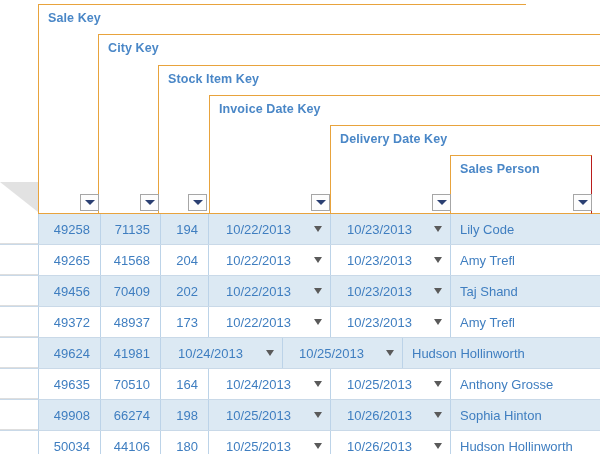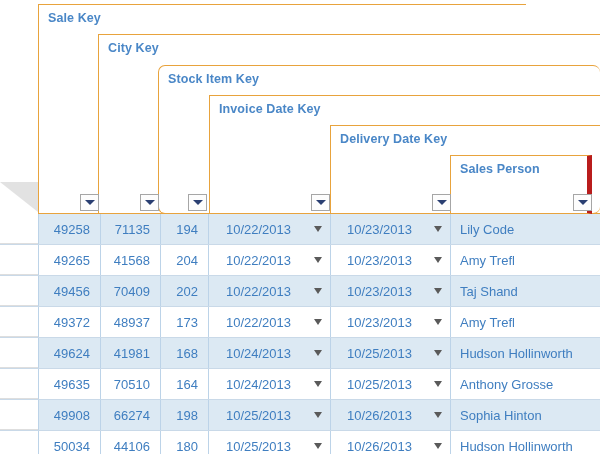--- a/index.html
+++ b/index.html
@@ -23,21 +23,21 @@
 
   
   .hdr-box {
     position: absolute;
     border: 1px solid #e8a33d;
     border-right: none;
     box-sizing: border-box;
     background: transparent;
   }
   .hdr-box.last {
-    border-right: 5px solid #b91c1c;
+    border-right: 1px solid #b91c1c;
   }
   .hdr-label {
     position: absolute;
     left: 9px;
     top: 6px;
     font-size: 12.5px;
     font-weight: bold;
     color: #4a87c7;
     white-space: nowrap;
     letter-spacing: 0.1px;
@@ -155,21 +155,21 @@
 <div id="app">
 
   <div class="hdr-box" style="left:38px; top:4px; width:488px; height:210px;">
     <span class="hdr-label">Sale Key</span>
   </div>
 
   <div class="hdr-box" style="left:98px; top:34px; width:502px; height:180px;">
     <span class="hdr-label">City Key</span>
   </div>
 
-  <div class="hdr-box" style="left:158px; top:65px; width:442px; height:149px;border-radius:7px;">
+  <div class="hdr-box" style="left:158px; top:65px; width:442px; height:149px;">
     <span class="hdr-label">Stock Item Key</span>
   </div>
 
   <div class="hdr-box" style="left:209px; top:95px; width:391px; height:119px;padding-left:28px;">
     <span class="hdr-label">Invoice Date Key</span>
   </div>
 
   <div class="hdr-box" style="left:330px; top:125px; width:288px; height:89px;">
     <span class="hdr-label">Delivery Date Key</span>
   </div>
@@ -266,21 +266,20 @@
             <span class="cell-caret"></span>
           </div>
           <div class="cell text c-person">Amy Trefl</div>
         </div>
       </div>
       <div class="row alt">
         <div class="gutter"></div>
         <div class="cells">
           <div class="cell num c-sale">49624</div>
           <div class="cell num c-city">41981</div>
-          <div class="cell num c-stock">168</div>
           <div class="cell date c-inv">
             <span class="date-text">10/24/2013</span>
             <span class="cell-caret"></span>
           </div>
           <div class="cell date c-del">
             <span class="date-text">10/25/2013</span>
             <span class="cell-caret"></span>
           </div>
           <div class="cell text c-person">Hudson Hollinworth</div>
         </div>

